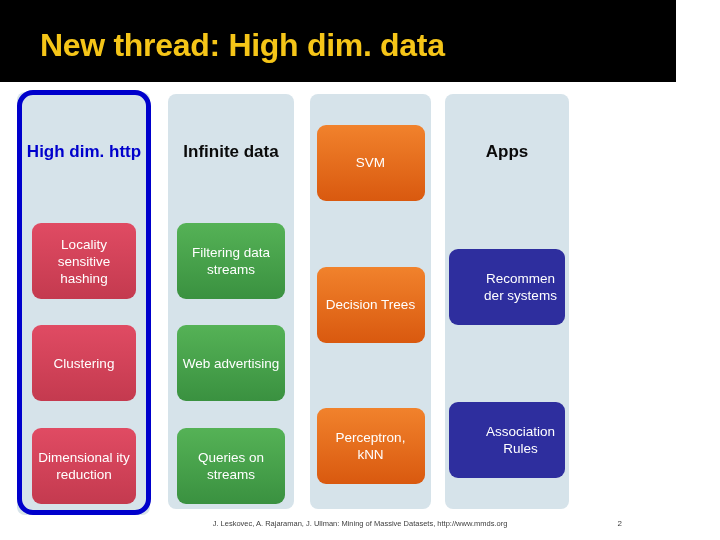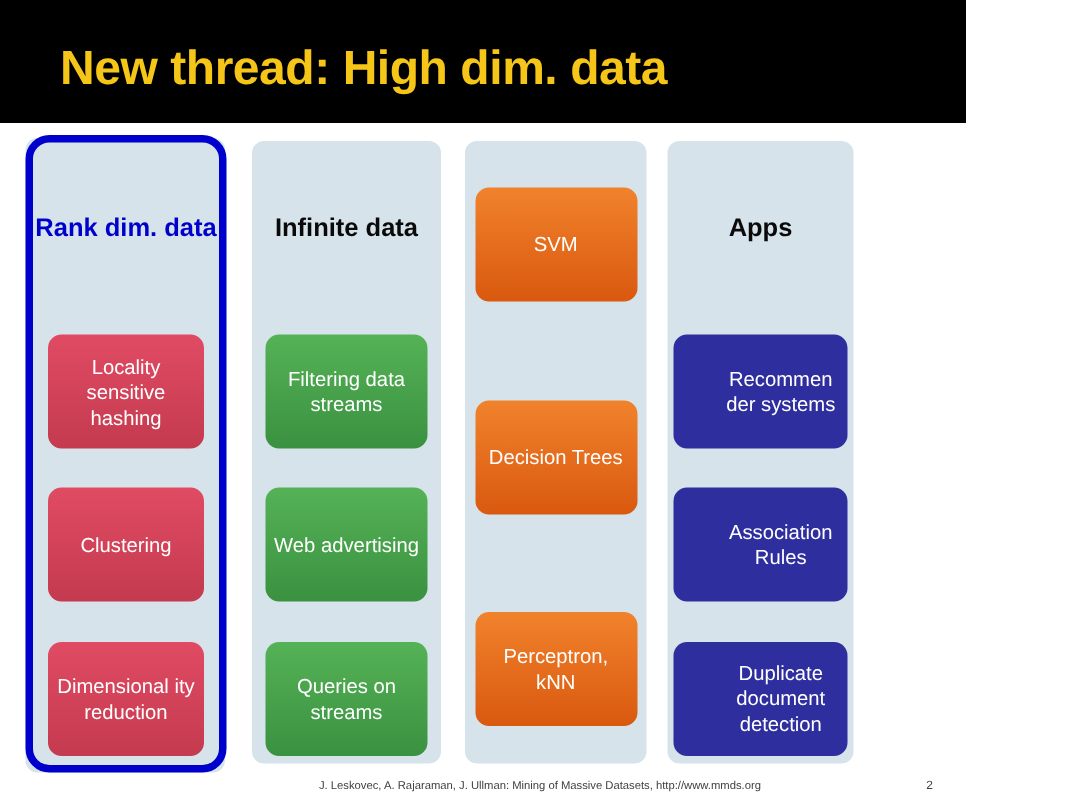--- a/index.html
+++ b/index.html
@@ -17,20 +17,21 @@
   }
 
   
   #title-bar {
     position: absolute;
     left: 0;
     top: 0;
     width: 644px;
     height: 82px;
     background: #000000;
+    padding-left: 32px;
   }
   #slide-title {
     position: absolute;
     left: 40px;
     top: 26px;
     width: 640px;
     color: #F5C518;
     font-size: 32px;
     font-weight: bold;
     letter-spacing: -0.3px;
@@ -179,21 +180,21 @@
 </head>
 <body>
 
 <div id="title-bar">
   <div id="slide-title">New thread: High dim. data</div>
 </div>
 
 <div id="matrix">
     <div class="column col-0">
       <div class="col-bg"></div>
-      <div class="header-cell highlighted">Rank dim. data</div>
+      <div class="header-cell highlighted">High dim. http</div>
       <div class="cell-slot">
         <div class="cell c-pink">Locality sensitive hashing</div>
       </div>
       <div class="cell-slot">
         <div class="cell c-pink">Clustering</div>
       </div>
       <div class="cell-slot">
         <div class="cell c-pink">Dimensional ity reduction</div>
       </div>
     </div>
@@ -223,23 +224,20 @@
       </div>
     </div>
     <div class="column col-4">
       <div class="col-bg"></div>
       <div class="header-cell">Apps</div>
       <div class="cell-slot">
         <div class="cell c-navy">Recommen der systems</div>
       </div>
       <div class="cell-slot">
         <div class="cell c-navy">Association Rules</div>
-      </div>
-      <div class="cell-slot">
-        <div class="cell c-navy">Duplicate document detection</div>
       </div>
     </div>
   </div>
 
 <div id="highlight-outline"></div>
 
 <div id="footer">
   <div id="footer-citation">J. Leskovec, A. Rajaraman, J. Ullman: Mining of Massive Datasets, http://www.mmds.org</div>
   <div id="page-number">2</div>
 </div>

